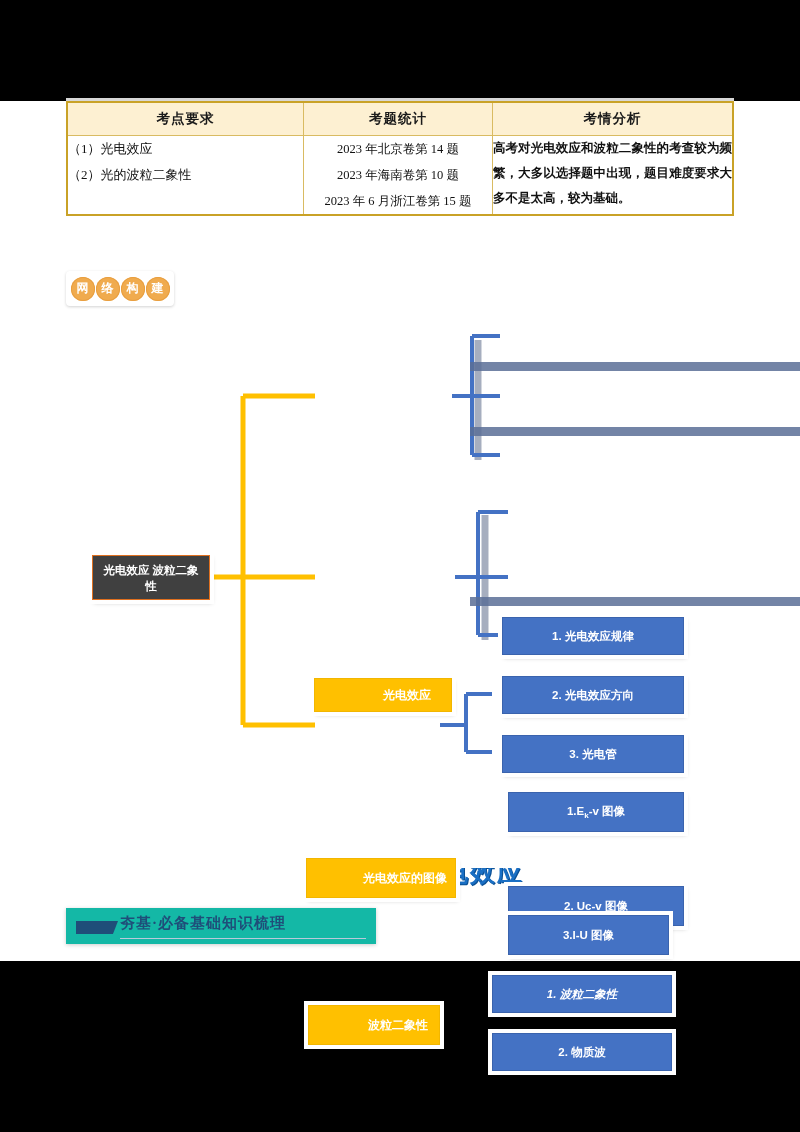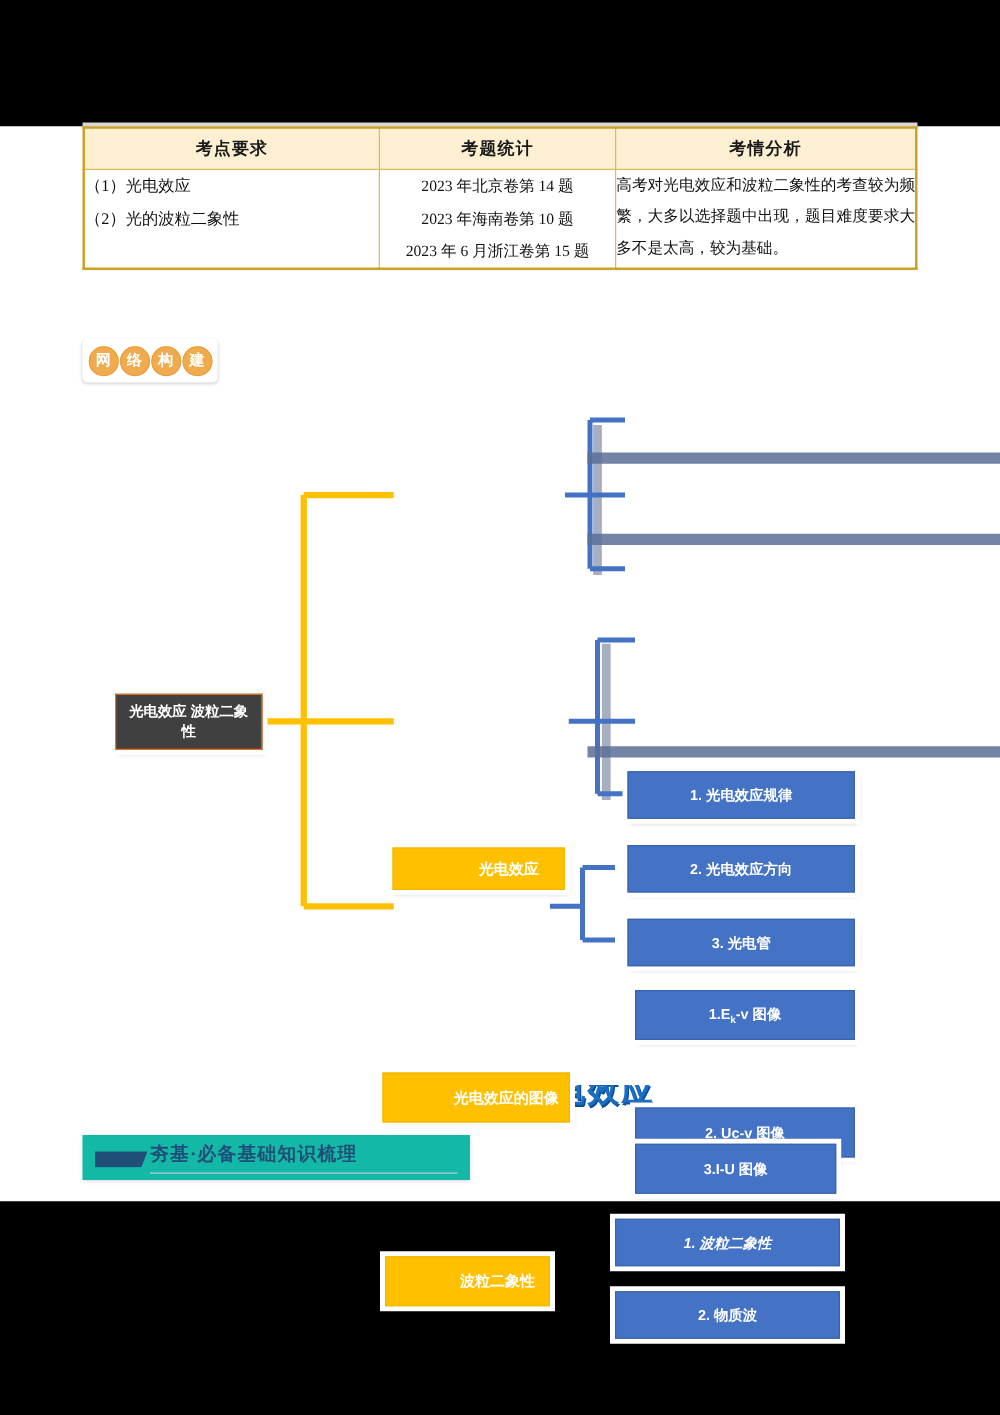--- a/index.html
+++ b/index.html
@@ -77,20 +77,21 @@
     text-align: center;
     white-space: nowrap;
   }
   .cell-c {
     padding: 12px 9px 16px 9px;
     font-size: 12.5px;
     line-height: 25px;
     color: #111;
     text-align: justify;
     text-justify: inter-ideograph;
+    font-weight: bold;
   }
 
   
   .badge {
     position: absolute;
     left: 66px;
     top: 271px;
     width: 108px;
     height: 35px;
     background: #ffffff;

